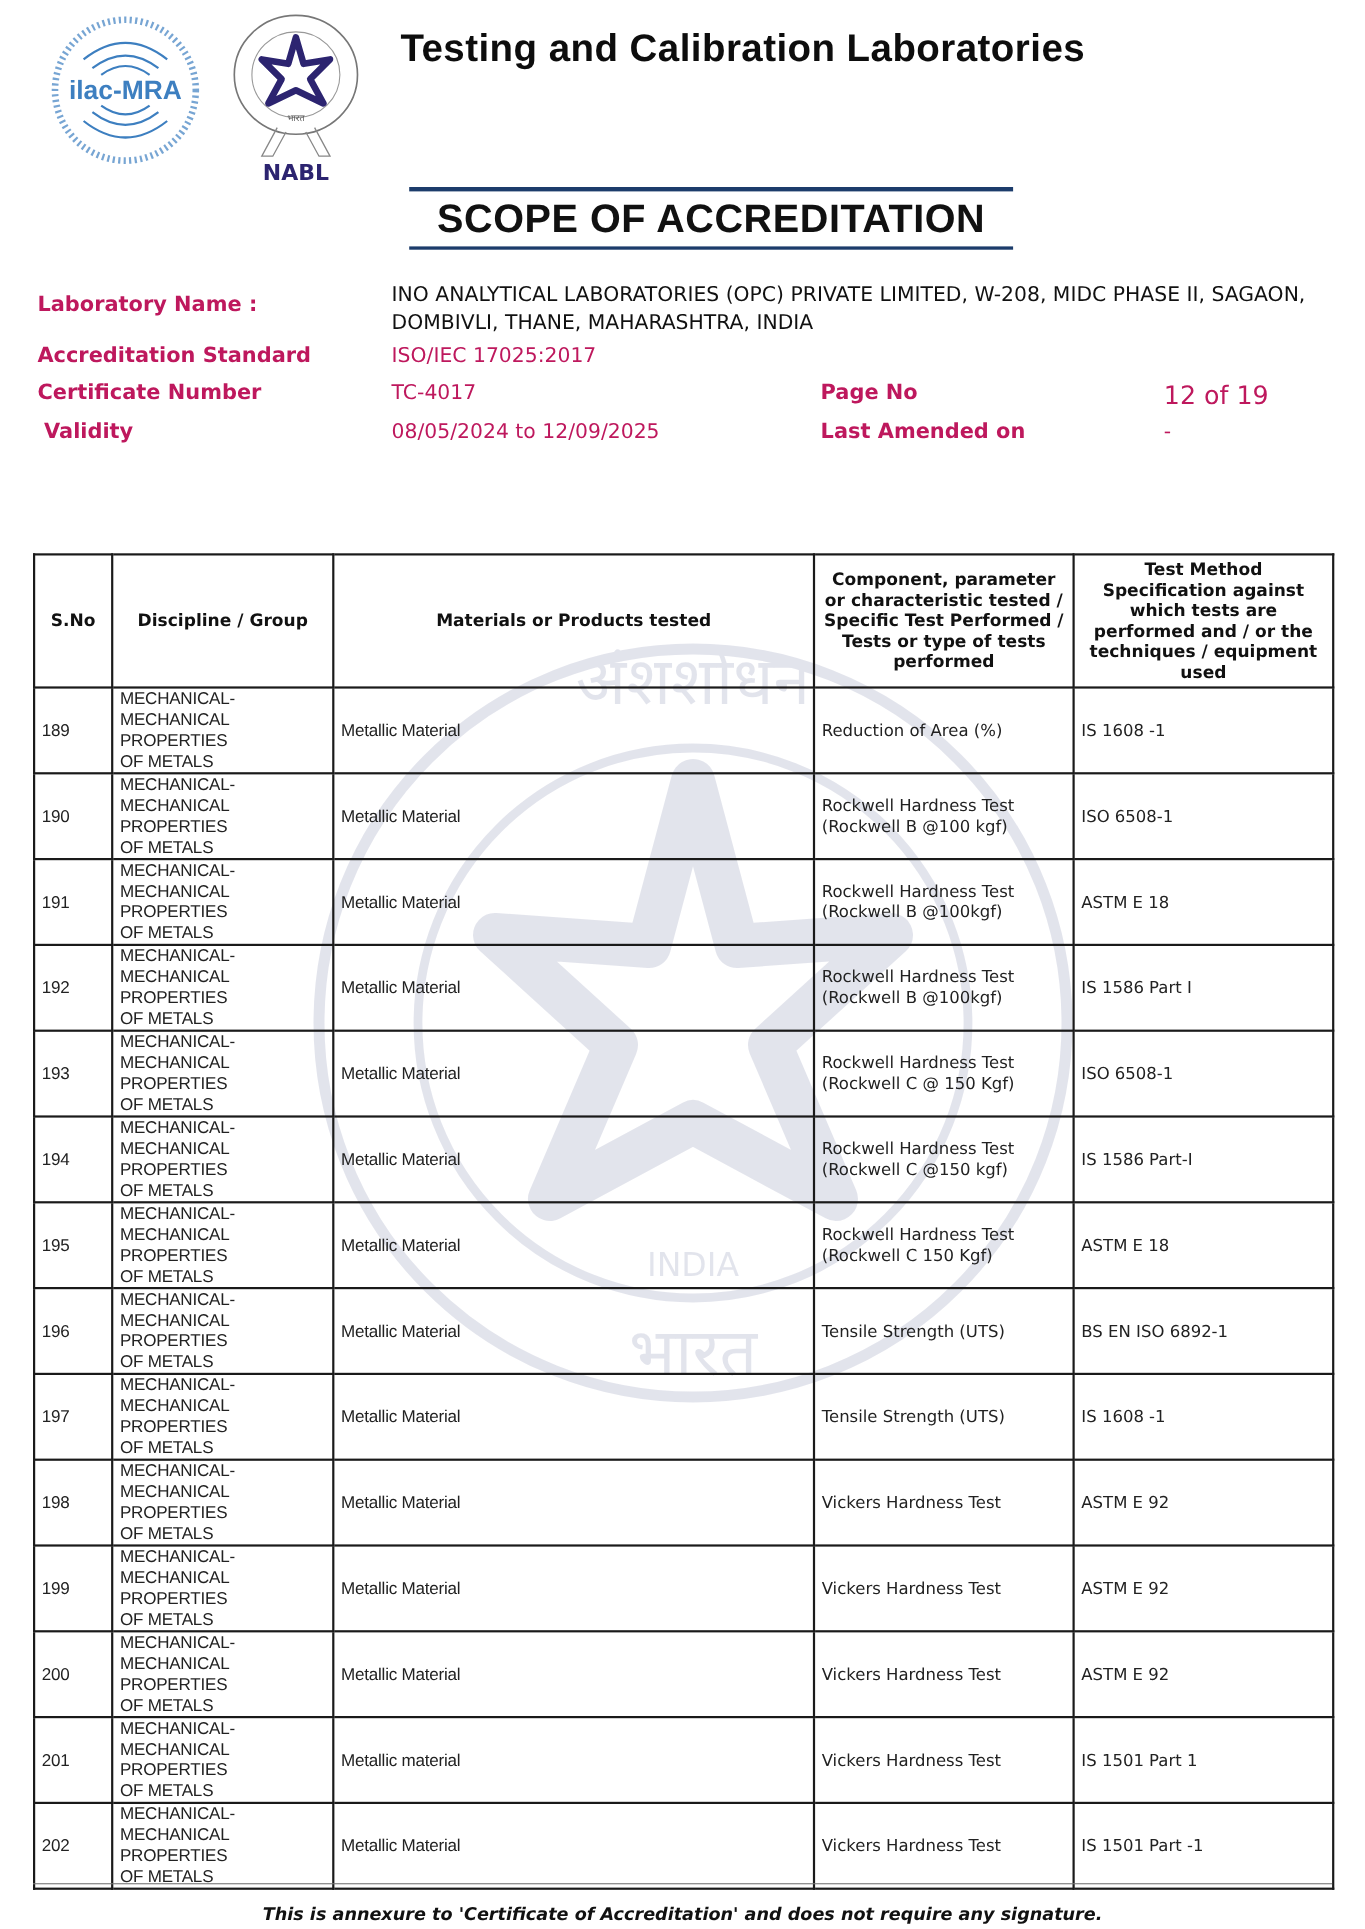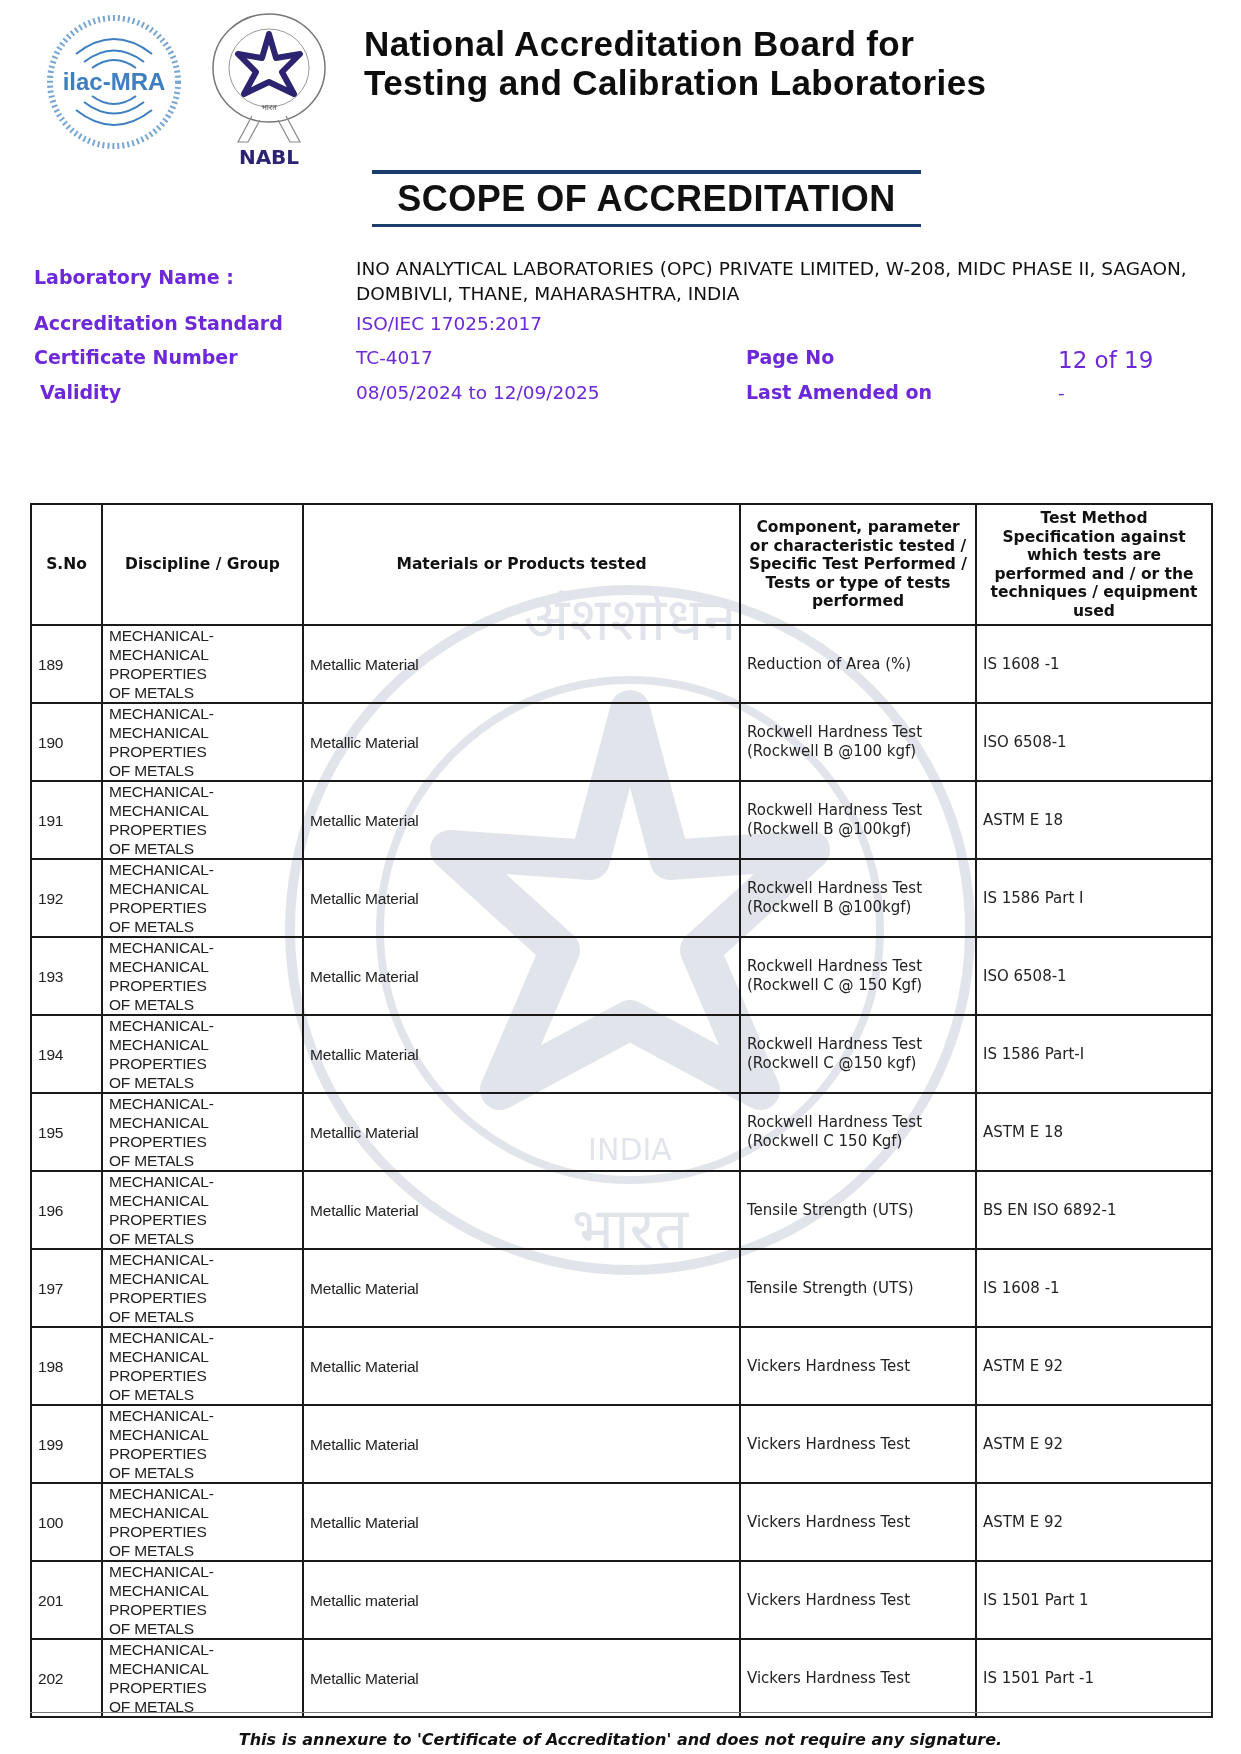--- a/index.html
+++ b/index.html
@@ -17,21 +17,21 @@
   }
   .scope-rule { position: absolute; left: 372px; top: 170px; width: 549px; height: 4px; background: #1c3c6b; }
   .scope-title {
     position: absolute; left: 372px; top: 178px; width: 549px; text-align: center;
     font-family: Liberation Sans, sans-serif; font-weight: bold; font-size: 36px;
     letter-spacing: 0.5px; color: #111;
   }
   .scope-rule-bottom { position: absolute; left: 372px; top: 224px; width: 549px; height: 3px; background: #1c3c6b; }
 
   
-  .info { position: absolute; font-size: 19px; color: #6d28d9; }
+  .info { position: absolute; font-size: 19px; color: #be185d; }
   .info.label { font-weight: bold; font-family: "DejaVu Sans", sans-serif; }
   .lab-name-value { position: absolute; left: 356px; top: 256px; width: 860px; font-size: 18.5px; line-height: 25px; }
 
   
   .watermark { position: absolute; left: 270px; top: 560px; width: 720px; height: 760px; opacity: 0.12; pointer-events: none; }
 
   
   .scope-table {
     position: absolute; left: 30px; top: 503px; width: 1181px;
     border-collapse: collapse; table-layout: fixed;
@@ -81,21 +81,20 @@
     <ellipse cx="61" cy="56" rx="40" ry="39" fill="none" stroke="#999" stroke-width="1"></ellipse>
     <polygon points="61,22 68,46 92,42 74,60 86,82 61,70 36,82 48,60 30,42 54,46" fill="none" stroke="#2c2470" stroke-width="6" stroke-linejoin="round"></polygon>
     <text x="61" y="98" text-anchor="middle" font-size="8" fill="#555">भारत</text>
     <path d="M44 104 L30 130 L40 130 L52 108" fill="none" stroke="#888" stroke-width="1.2"></path>
     <path d="M78 104 L92 130 L82 130 L70 108" fill="none" stroke="#888" stroke-width="1.2"></path>
     <text x="61" y="152" text-anchor="middle" font-family="DejaVu Sans, sans-serif" font-weight="bold" font-size="20" fill="#2c2470">NABL</text>
   </svg>
 </div>
 
 <div class="org-title">
-  <div>National Accreditation Board for</div>
   <div>Testing and Calibration Laboratories</div>
 </div>
 
 <div class="scope-rule"></div>
 <div class="scope-title">SCOPE OF ACCREDITATION</div>
 <div class="scope-rule-bottom"></div>
 
 <div class="info label" style="left:34px; top:266px;">Laboratory Name :</div>
 <div class="lab-name-value">
   <div>INO ANALYTICAL LABORATORIES (OPC) PRIVATE LIMITED, W-208, MIDC PHASE II, SAGAON,</div>
@@ -295,21 +294,21 @@
           <div>OF METALS</div>
         </td>
       <td class="cond">Metallic Material</td>
       <td>
           <div>Vickers Hardness Test</div>
           <div></div>
         </td>
       <td>ASTM E 92</td>
     </tr>
     <tr>
-      <td class="cond">100</td>
+      <td class="cond">200</td>
       <td class="disc">
           <div>MECHANICAL-</div>
           <div>MECHANICAL PROPERTIES</div>
           <div>OF METALS</div>
         </td>
       <td class="cond">Metallic Material</td>
       <td>
           <div>Vickers Hardness Test</div>
           <div></div>
         </td>

